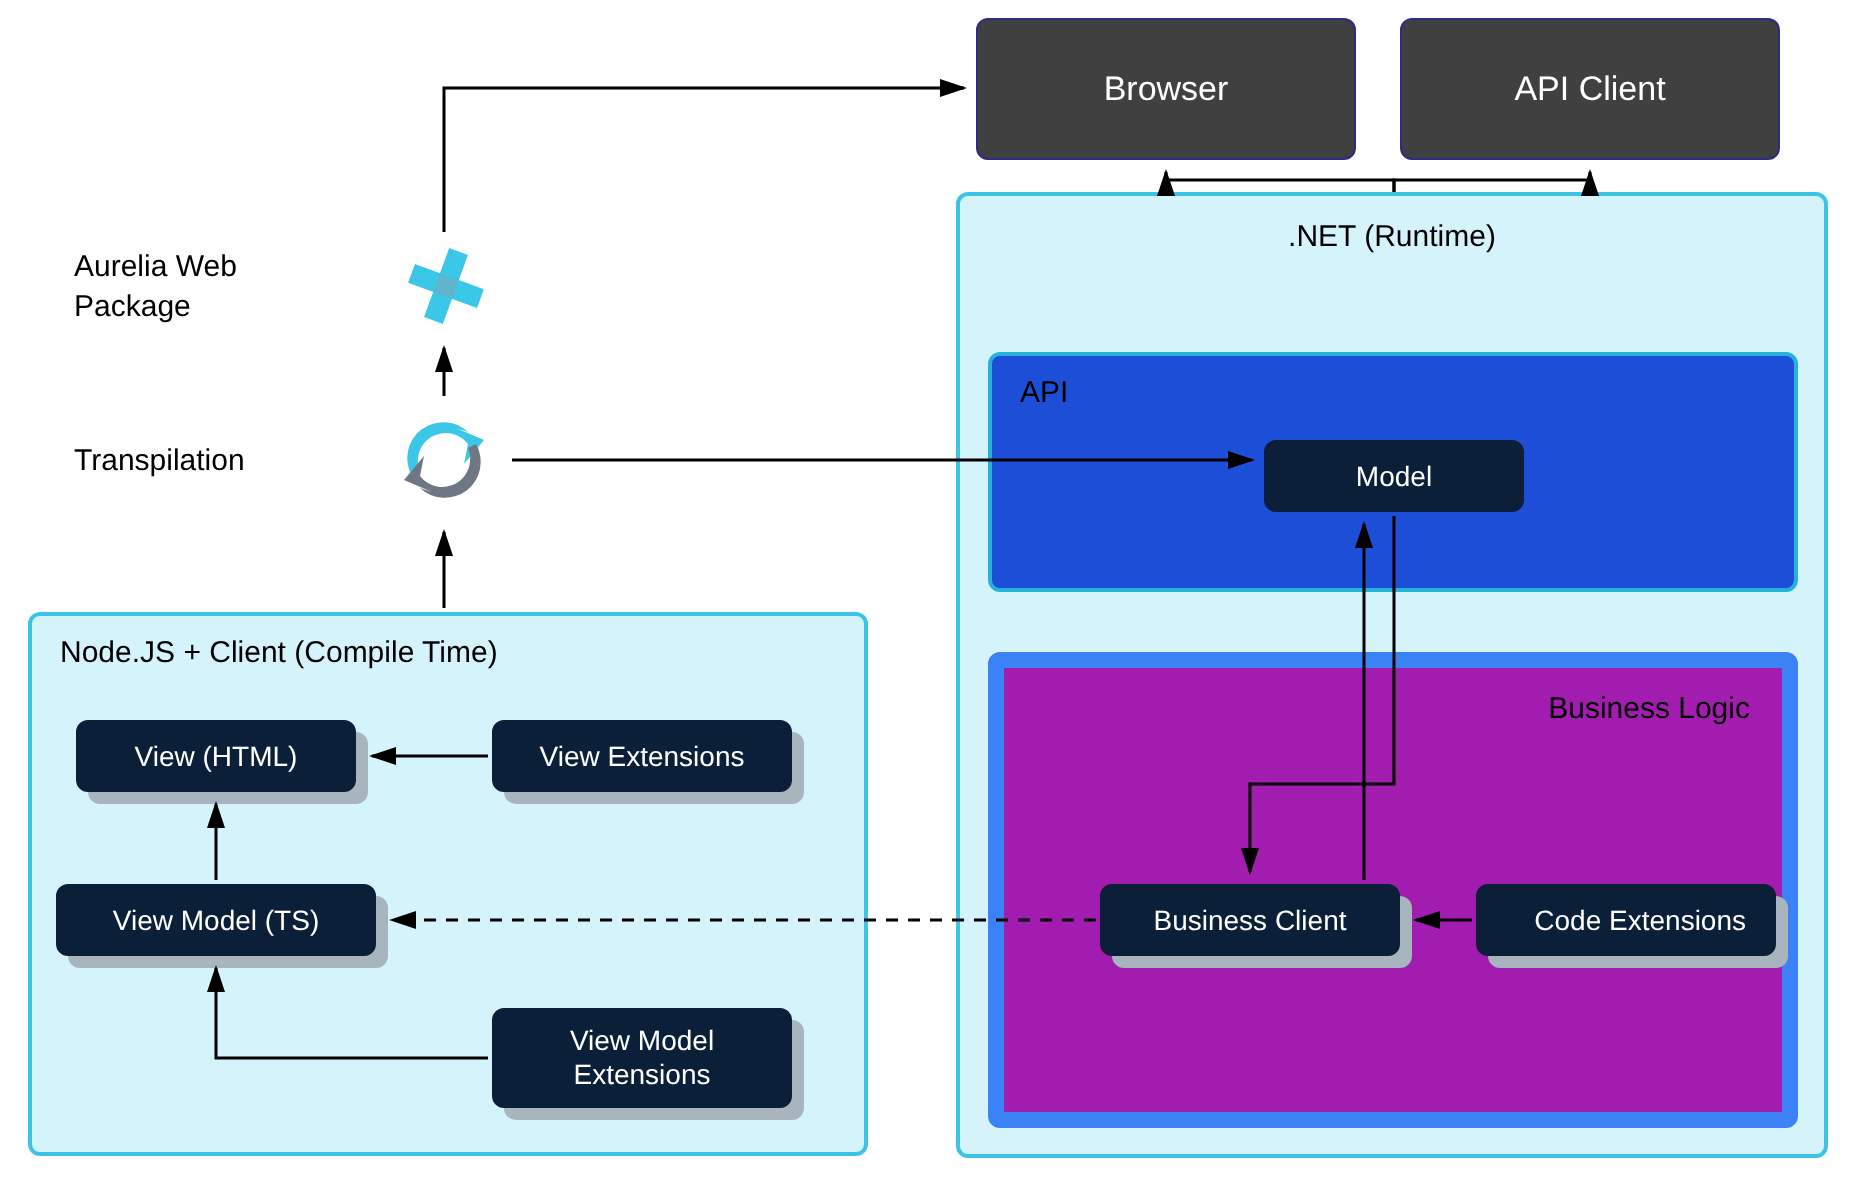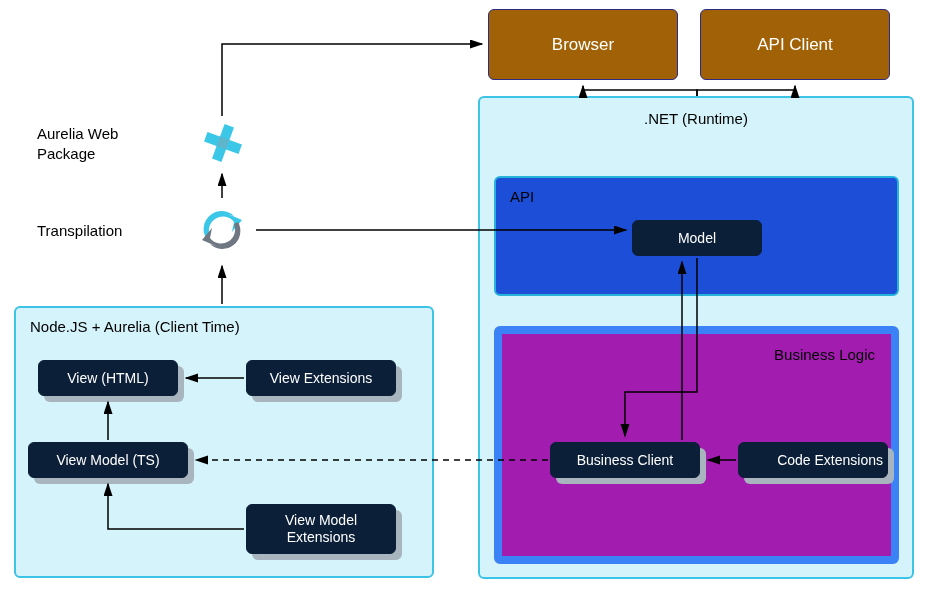--- a/index.html
+++ b/index.html
@@ -13,31 +13,31 @@
   }
   .box {
     position: absolute;
     border-radius: 6px;
     display: flex;
     align-items: center;
     justify-content: center;
     text-align: center;
   }
   .purple {
-    background: #a16207;
+    background: #404040;
     border: 1px solid #2E2B85;
     color: #fff;
     font-size: 17px;
   }
   .dark {
     background: #0B1F38;
     border: 1px solid #0B1F38;
     color: #fff;
     font-size: 14px;
-    padding: 8px 4px;
+    padding: 8px 14px;
     white-space: nowrap;
   }
   .shadow {
     position: absolute;
     background: #A9B5BE;
     border-radius: 6px;
   }
   .container-lightest {
     background: #D5F3FA;
     border: 2px solid #3BC4E6;
@@ -87,21 +87,21 @@
 </div>
 
 <div style="position:absolute; left:192px; top:200px; width:60px; height:60px;">
   <svg viewBox="0 0 60 60" width="60" height="60">
     <path d="M 14 38 A 18 18 0 0 1 42 16 L 36 14 L 50 20 L 40 32 L 42 22 A 14 14 0 0 0 18 36 Z" fill="#3BC8E8"></path>
     <path d="M 46 22 A 18 18 0 0 1 18 44 L 24 46 L 10 40 L 20 28 L 18 38 A 14 14 0 0 0 42 24 Z" fill="#6F7782"></path>
   </svg>
 </div>
 
 <div class="box container-lightest" style="left:14px; top:306px; width:420px; height:272px; align-items:flex-start; justify-content:flex-start;">
-  <div class="label" style="left:14px; top:10px; position:relative;">Node.JS + Aurelia (Client Time)</div>
+  <div class="label" style="left:14px; top:10px; position:relative;">Node.JS + Client (Compile Time)</div>
 </div>
 
 <div class="shadow" style="left:44px; top:366px; width:140px; height:36px;"></div>
 <div class="box dark" style="left:38px; top:360px; width:140px; height:36px;">
   <span>View (HTML)</span>
 </div>
 
 <div class="shadow" style="left:252px; top:366px; width:150px; height:36px;"></div>
 <div class="box dark" style="left:246px; top:360px; width:150px; height:36px;">
   <span>View Extensions</span>

